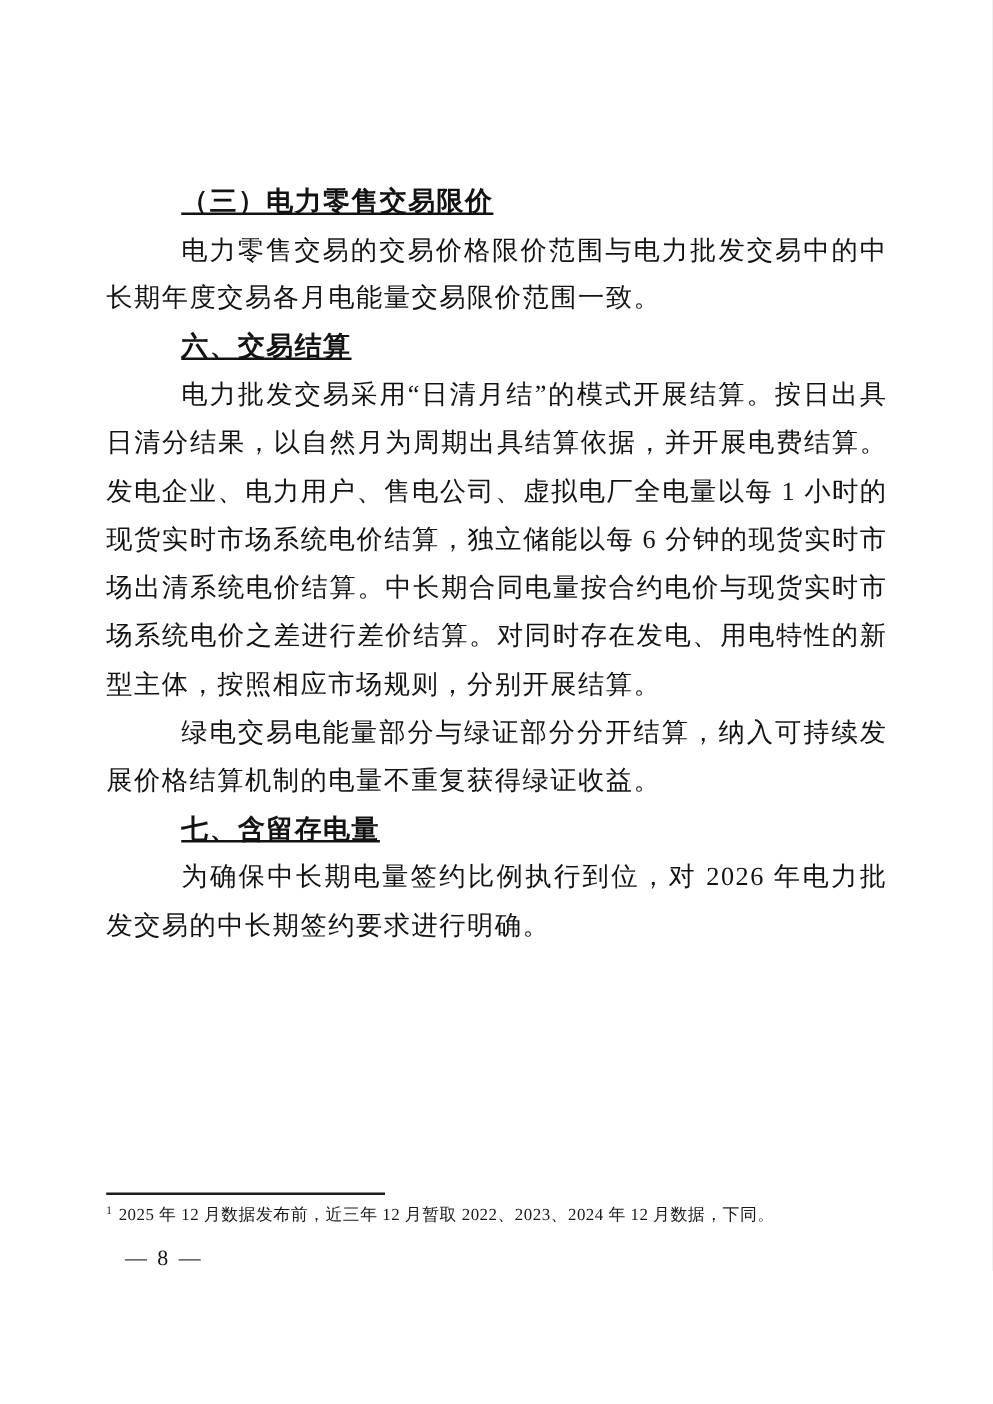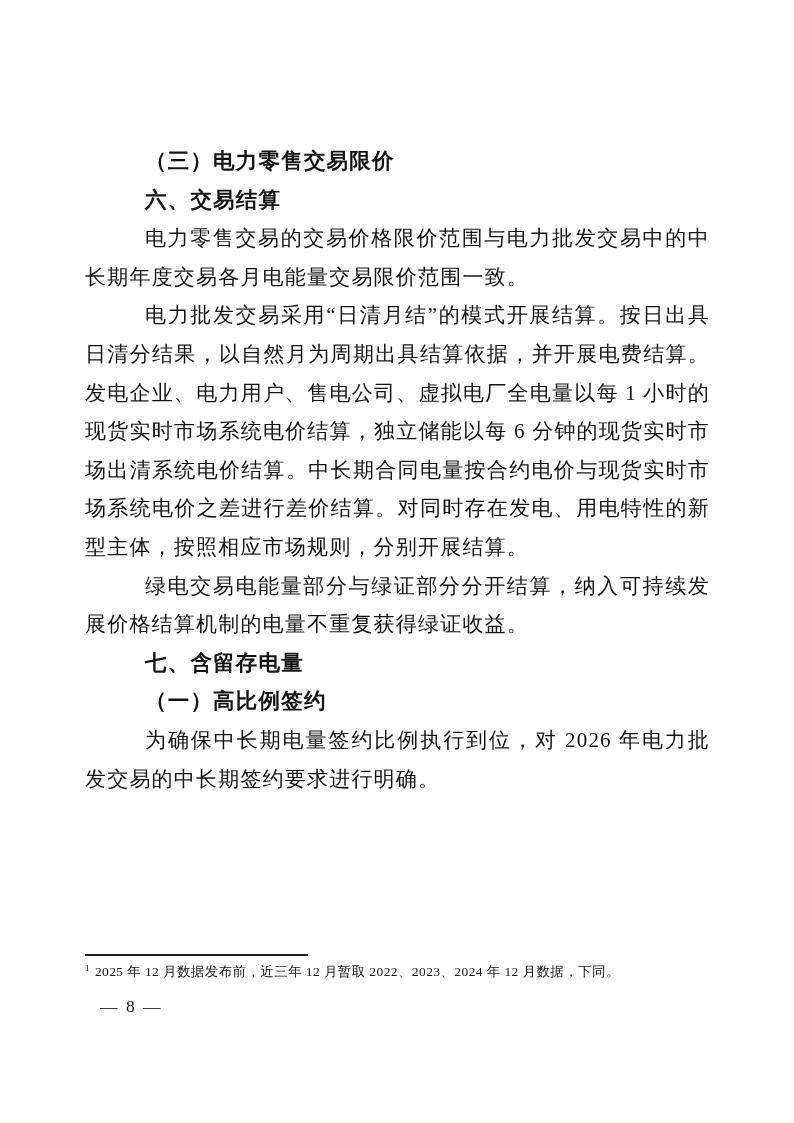--- a/index.html
+++ b/index.html
@@ -36,21 +36,21 @@
   .heading-black {
     font-family: "Liberation Sans", "DejaVu Sans", sans-serif;
     font-weight: bold;
     font-size: 21.5px;
   }
   .heading-kai {
     font-family: "Liberation Serif", "DejaVu Serif", serif;
     font-weight: bold;
     font-size: 21.5px;
   }
-  .block .bold { font-weight: bold; }
+  .block .bold { font-weight: bold; text-decoration: underline; }
   .block sup {
     font-size: 12px;
     line-height: 0;
     vertical-align: super;
     letter-spacing: 0;
   }
   .footnote-area {
     position: absolute;
     left: 85px;
     top: 954px;
@@ -83,26 +83,25 @@
     color: #141414;
   }
 </style>
 </head>
 <body>
 
 <div class="page">
 
   <div class="content">
       <div class="block heading-kai"><span class="bold">（三）电力零售交易限价</span></div>
+      <div class="block para"><span>电力零售交易的交易价格限价范围与电力批发交易中的中长期年度交易各月电能量交易限价范围一致。</span></div>
       <div class="block heading-black"><span class="bold">六、交易结算</span></div>
-      <div class="block para"><span>电力零售交易的交易价格限价范围与电力批发交易中的中长期年度交易各月电能量交易限价范围一致。</span></div>
       <div class="block para"><span>电力批发交易采用“日清月结”的模式开展结算。按日出具日清分结果，以自然月为周期出具结算依据，并开展电费结算。发电企业、电力用户、售电公司、虚拟电厂全电量以每 1 小时的现货实时市场系统电价结算，独立储能以每 6 分钟的现货实时市场出清系统电价结算。中长期合同电量按合约电价与现货实时市场系统电价之差进行差价结算。对同时存在发电、用电特性的新型主体，按照相应市场规则，分别开展结算。</span></div>
       <div class="block para"><span>绿电交易电能量部分与绿证部分分开结算，纳入可持续发展价格结算机制的电量不重复获得绿证收益。</span></div>
       <div class="block heading-black"><span class="bold">七、含留存电量</span></div>
-      <div class="block heading-kai"><span class="bold">（一）高比例签约</span></div>
       <div class="block para"><span>为确保中长期电量签约比例执行到位，对 2026 年电力批发交易的中长期签约要求进行明确。</span></div>
     </div>
 
   <div class="footnote-area">
     <div class="footnote-rule"></div>
     <div class="footnote-text"><sup>1</sup><span>2025 年 12 月数据发布前，近三年 12 月暂取 2022、2023、2024 年 12 月数据，下同。</span></div>
   </div>
 
   <div class="page-number">— 8 —</div>
 

